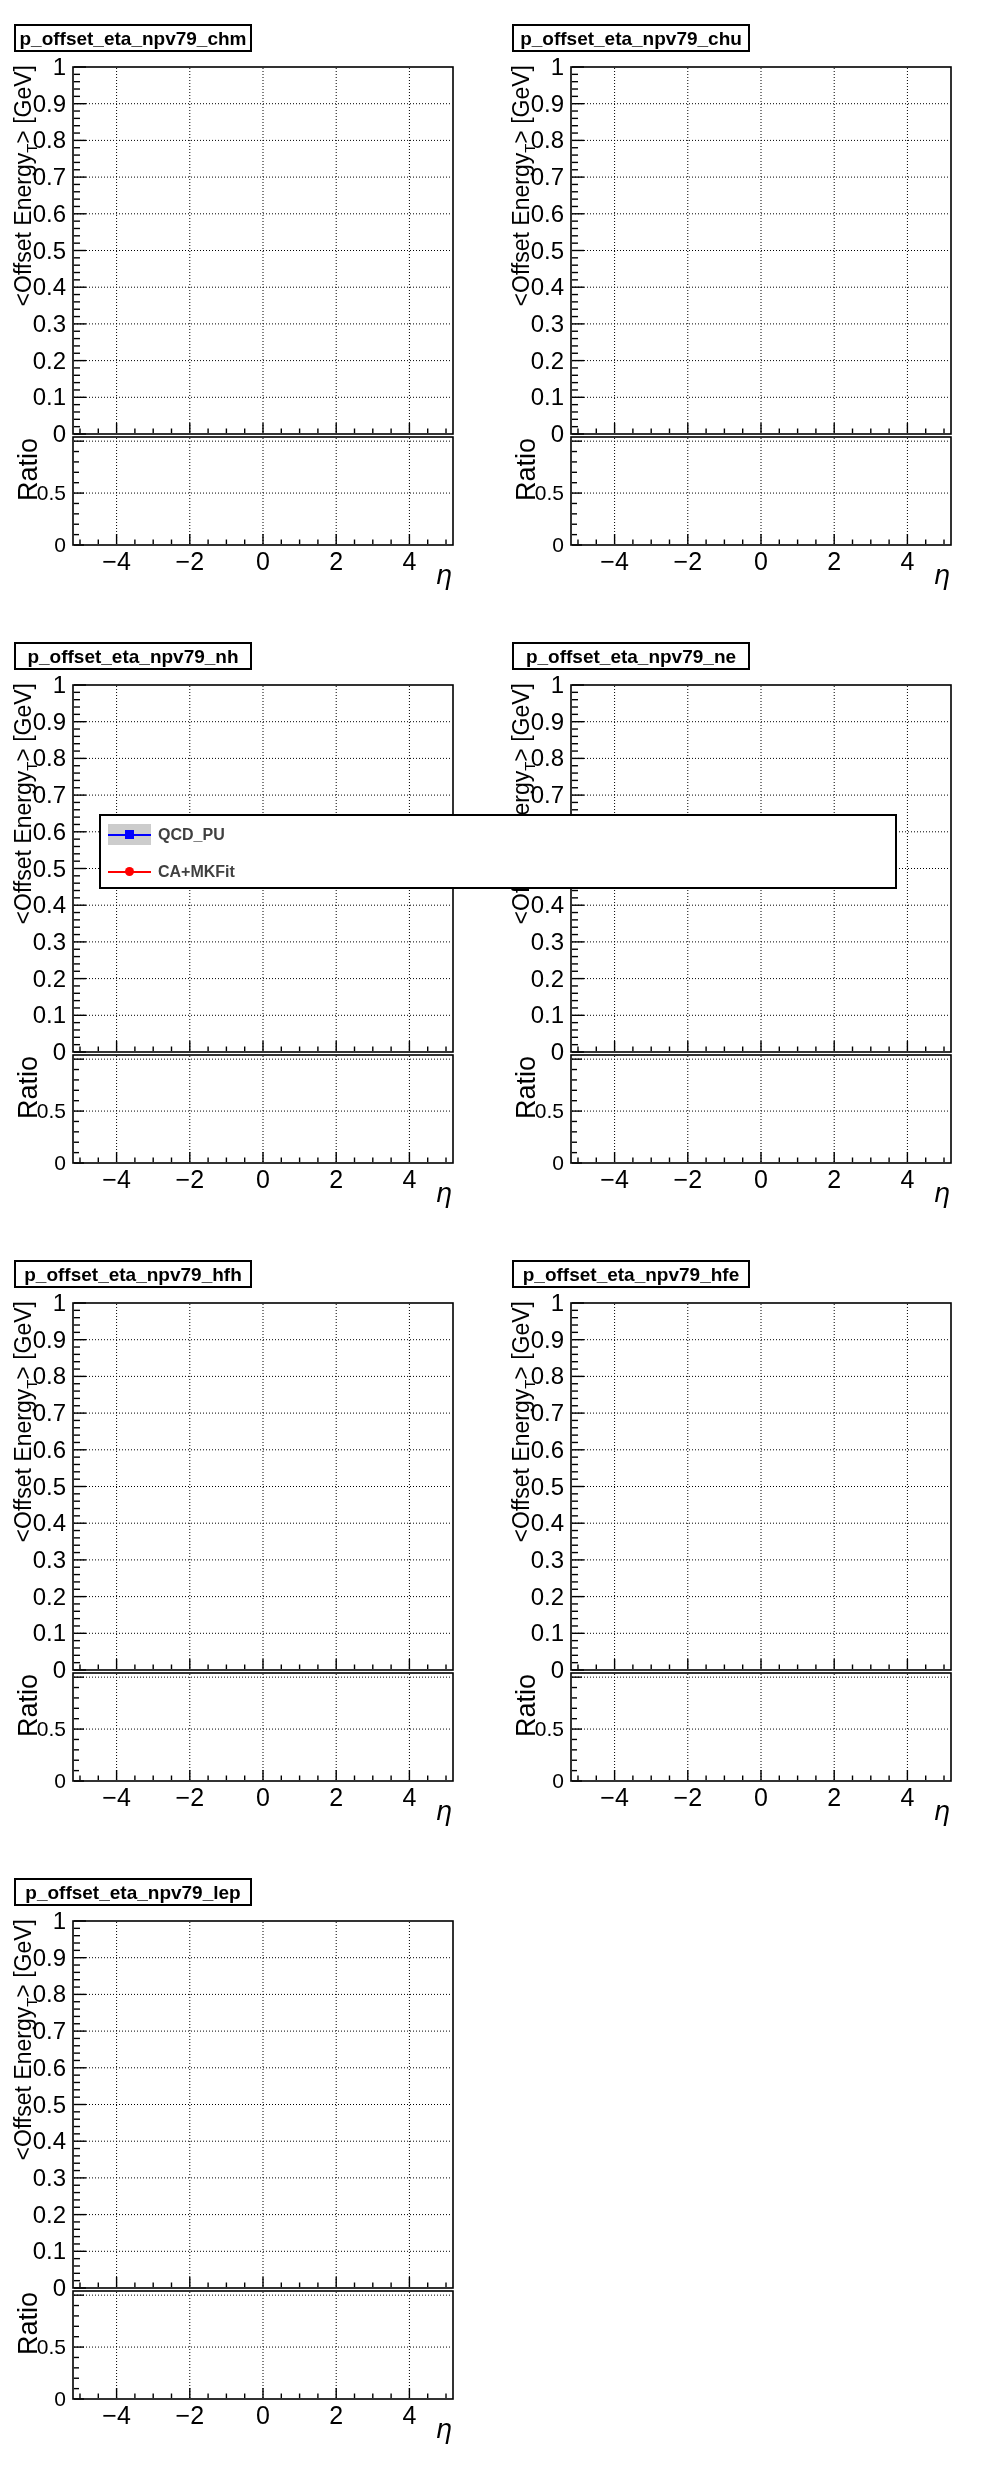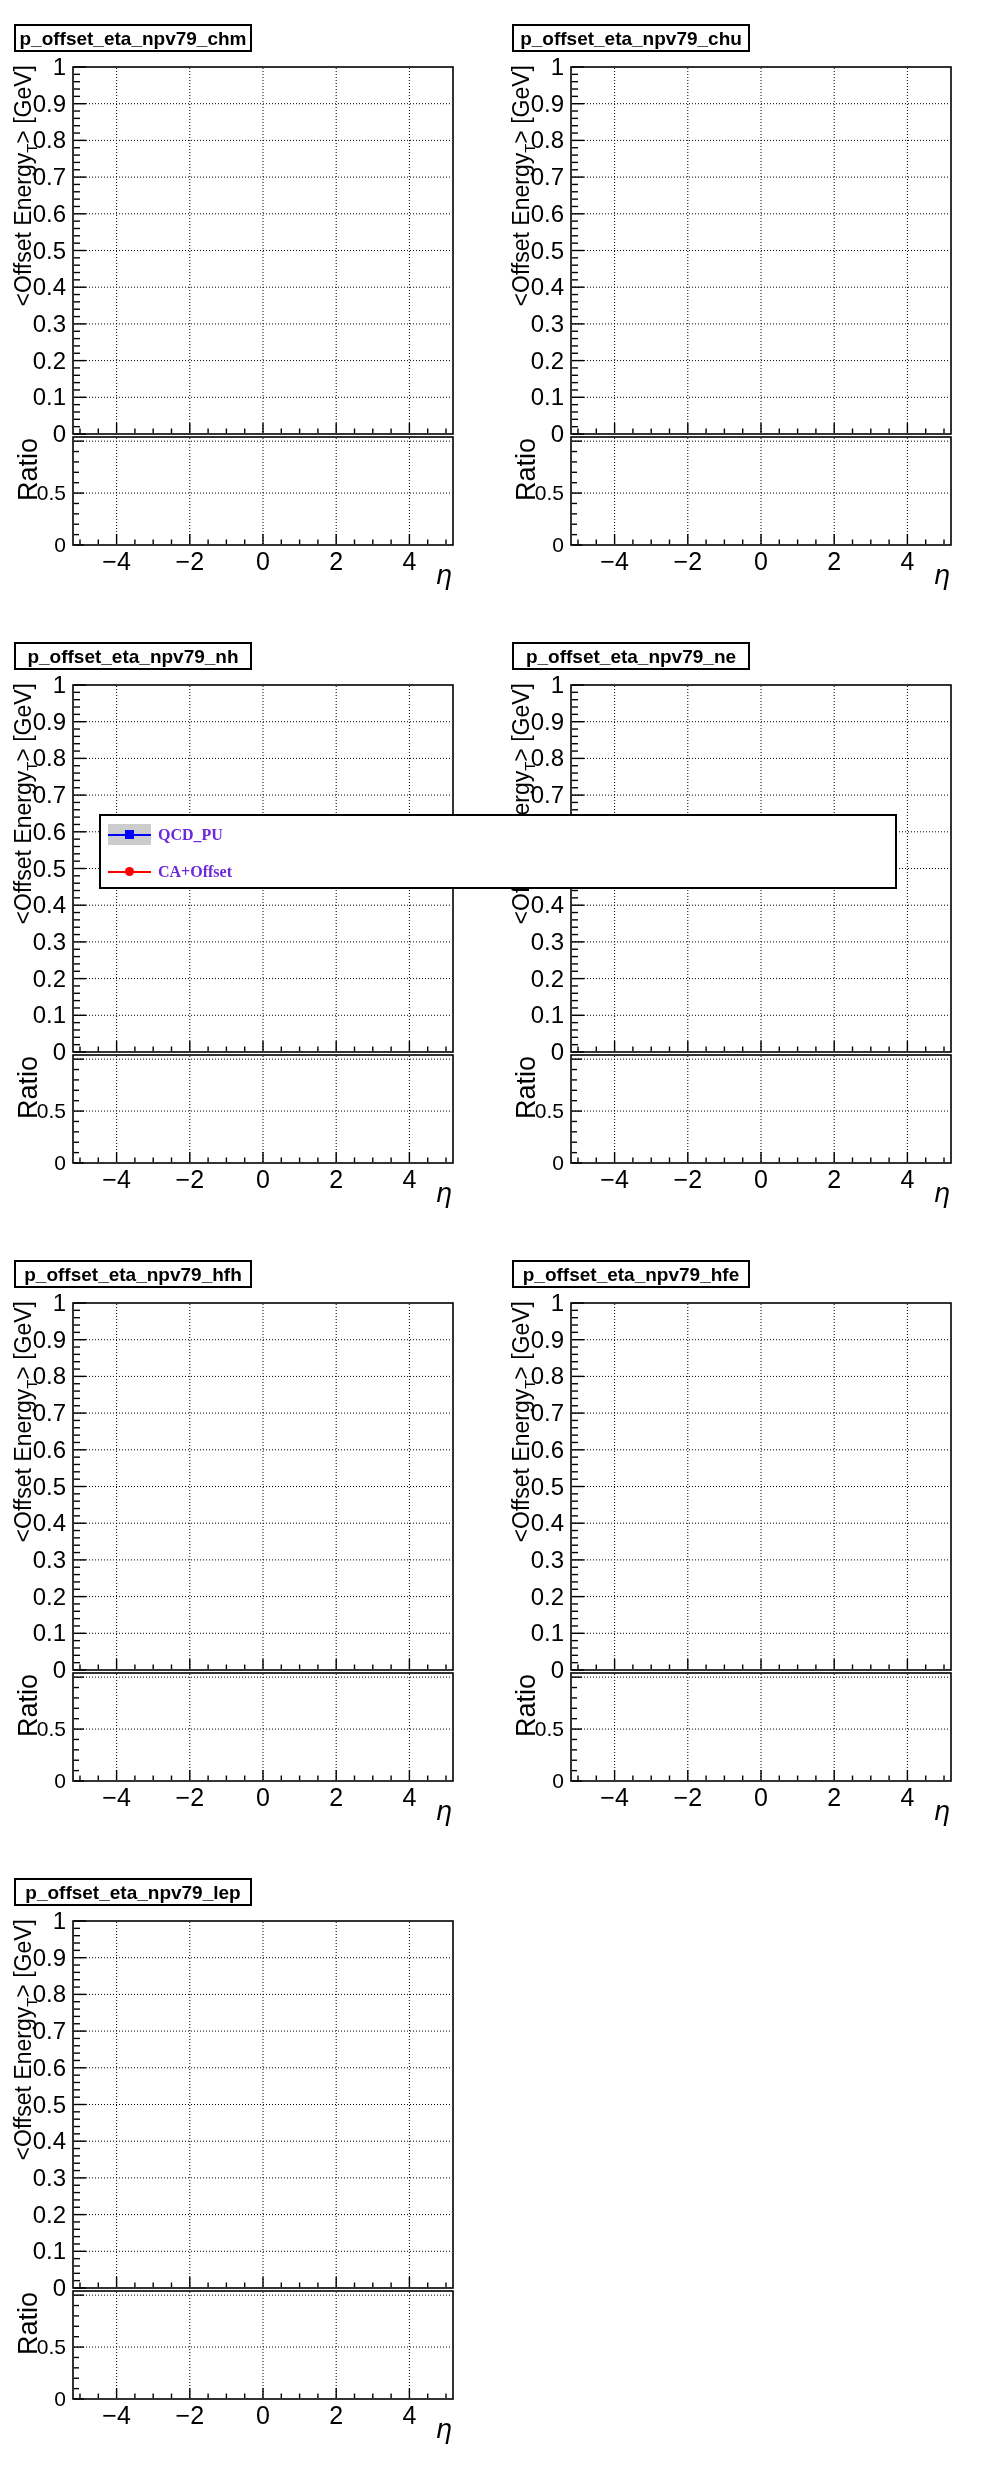--- a/index.html
+++ b/index.html
@@ -16,21 +16,21 @@
   .t-ysub{font-size:15px;}
   .t-rtitle{font-size:27px;}
   
   .legend{position:absolute;left:99px;top:814px;width:798px;height:75px;background:#ffffff;
           border:2px solid #000000;box-sizing:border-box;z-index:5;}
   .legend .band{position:absolute;left:7px;top:8px;width:43px;height:21px;background:#cccccc;}
   .legend .line1{position:absolute;left:7px;top:18px;width:43px;height:2px;background:#0000ff;}
   .legend .sq{position:absolute;left:24px;top:14px;width:9px;height:9px;background:#0000ff;}
   .legend .line2{position:absolute;left:7px;top:55px;width:43px;height:2px;background:#ff0000;}
   .legend .dot{position:absolute;left:24px;top:51px;width:9px;height:9px;border-radius:50%;background:#ff0000;}
-  .legend .lab{position:absolute;left:57px;font-size:16px;font-weight:bold;color:#6d28d9;white-space:nowrap;font-family:Liberation Serif, serif;}
+  .legend .lab{position:absolute;left:57px;font-size:16px;font-weight:bold;color:#404040;white-space:nowrap;}
   .legend .lab.l1{top:10px;}
   .legend .lab.l2{top:47px;}
 </style>
 </head>
 <body>
 
 <div id="canvas-wrap">
   <svg id="plots-svg" width="996" height="2472" viewBox="0 0 996 2472">
       <g transform="translate(0,0)">
         <g>
@@ -1143,16 +1143,16 @@
   <div class="legend">
     <div>
       <div class="band"></div>
       <div class="line1"></div>
       <div class="sq"></div>
       <span class="lab l1">QCD_PU</span>
     </div>
     <div>
       <div class="line2"></div>
       <div class="dot"></div>
-      <span class="lab l2">CA+Offset</span>
+      <span class="lab l2">CA+MKFit</span>
     </div>
   </div>
 </div>
 
 </body></html>

